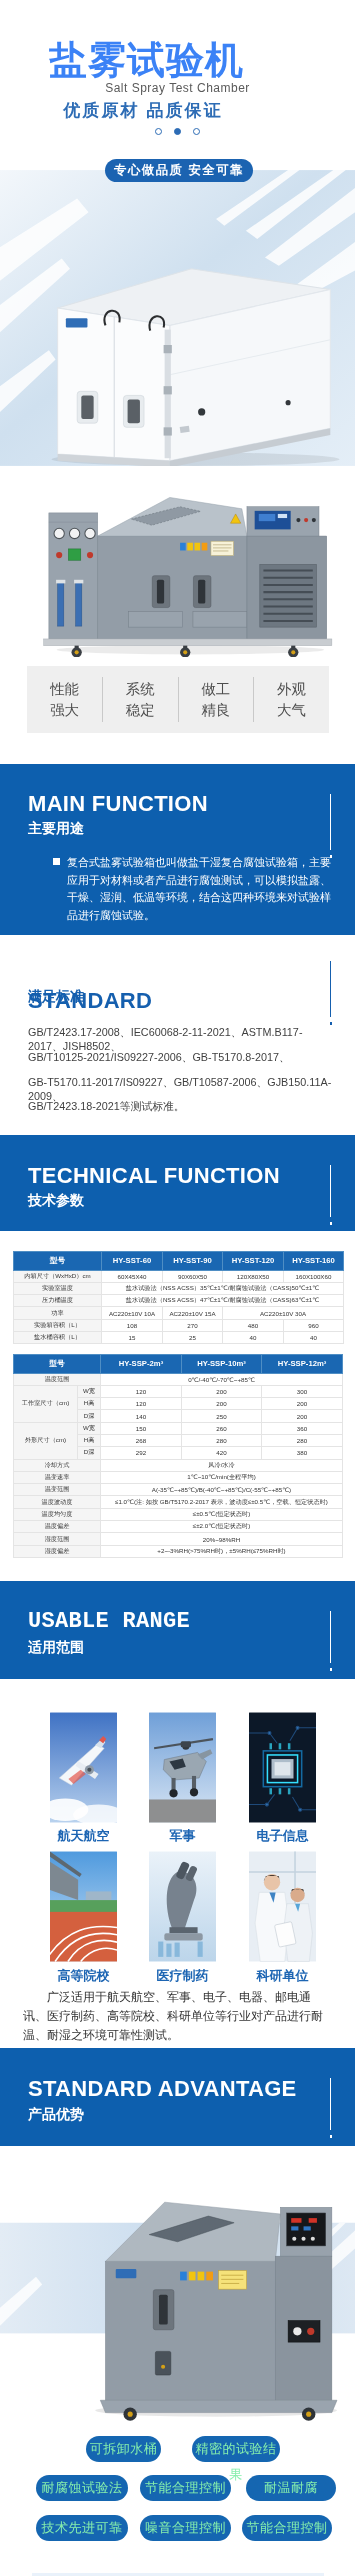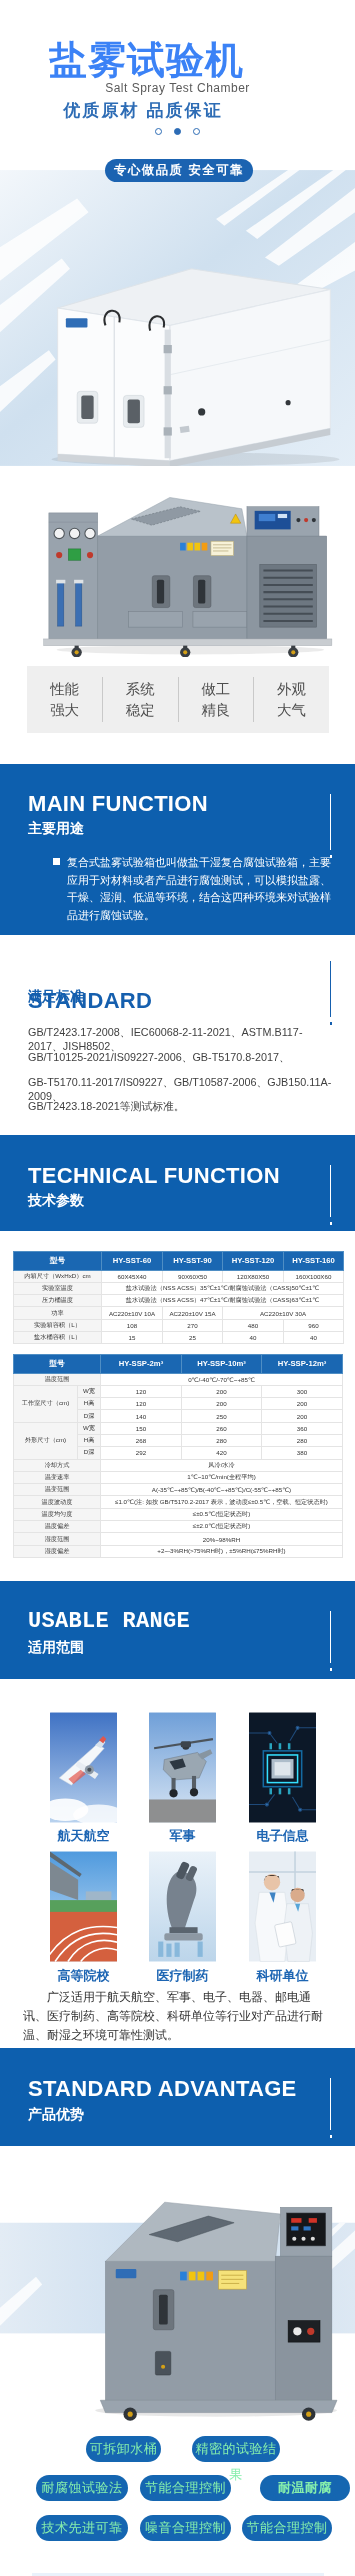--- a/index.html
+++ b/index.html
@@ -603,21 +603,21 @@
       </g>
       <circle cx="253" cy="447" r="5" fill="#d4a017"></circle>
         <circle cx="600" cy="447" r="5" fill="#d4a017"></circle>
     </svg>
   </div>
 
   <div class="pill" style="left:86px;top:2436px;width:75px;">可拆卸水桶</div>
   <div class="pill" style="left:192px;top:2436px;width:88px;">精密的试验结果</div>
   <div class="pill" style="left:36px;top:2475px;width:92px;">耐腐蚀试验法</div>
   <div class="pill" style="left:140px;top:2475px;width:91px;">节能合理控制</div>
-  <div class="pill" style="left:260px;top:2475px;width:90px;font-weight:bold;">耐温耐腐</div>
+  <div class="pill" style="left:246px;top:2475px;width:90px;">耐温耐腐</div>
   <div class="pill" style="left:36px;top:2515px;width:92px;">技术先进可靠</div>
   <div class="pill" style="left:140px;top:2515px;width:91px;">噪音合理控制</div>
   <div class="pill" style="left:242px;top:2515px;width:90px;">节能合理控制</div>
 
   <div class="detail-box" style="left:32px;top:2573px;width:292px;height:68px;">
     
     
   </div>
 
 </div>

